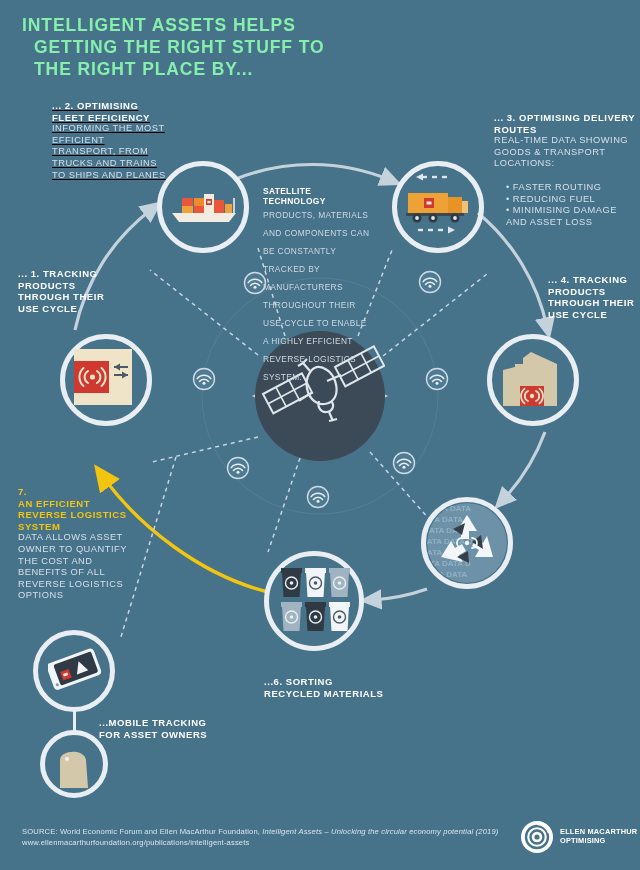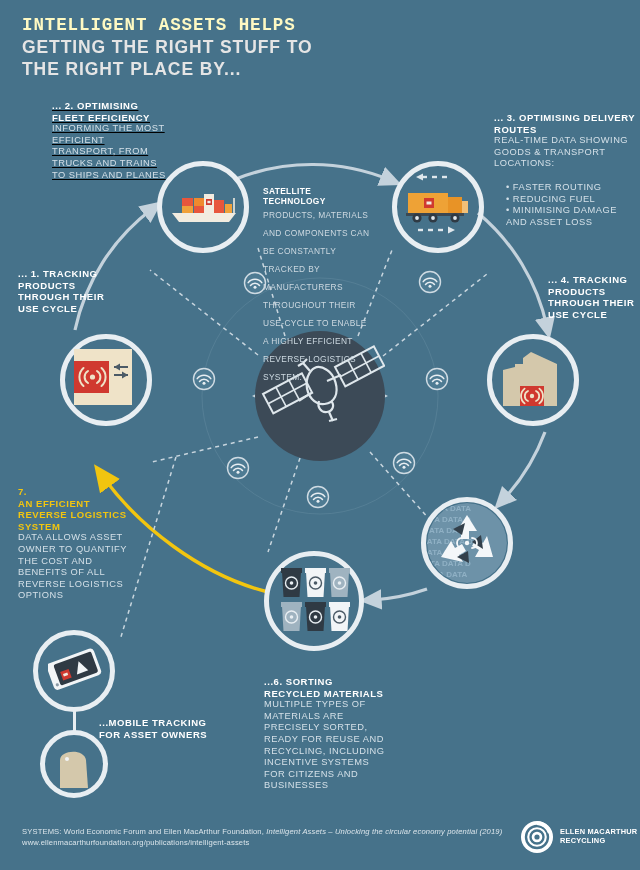--- a/index.html
+++ b/index.html
@@ -13,22 +13,22 @@
   }
   .stage{position:absolute;left:0;top:0;width:640px;height:870px;}
   .abs{position:absolute;}
 
   
   .title-wrap{position:absolute;left:22px;top:14px;width:420px;}
   .t-line{
     font-weight:bold;font-size:17.5px;letter-spacing:.9px;
     line-height:22px;text-transform:uppercase;
   }
-  .t-mut{color:#fef9c3;font-family:Liberation Mono, monospace;}
-  .t-white{color:#e5e5e5;}
+  .t-mut{color:#86efac;}
+  .t-white{color:#86efac;margin-left:12px;}
 
   .blk{position:absolute;}
   .blk .hd{
     color:#ffffff;font-weight:bold;font-size:9.5px;letter-spacing:.55px;
     line-height:11.6px;text-transform:uppercase;
   }
   .blk .bd{
     color:#d4e0e8;font-size:9.3px;letter-spacing:.5px;
     line-height:11.6px;text-transform:uppercase;font-weight:normal;
   }
@@ -428,39 +428,38 @@
 
   <div class="blk" style="left:18px;top:486px;width:112px;">
     <div class="hd yel">7.</div>
     <div class="hd yel">AN EFFICIENT REVERSE LOGISTICS SYSTEM</div>
     <div class="bd">DATA ALLOWS ASSET OWNER TO QUANTIFY THE COST AND BENEFITS OF ALL REVERSE LOGISTICS OPTIONS</div>
   </div>
 
 
   <div class="blk" style="left:264px;top:676px;width:128px;">
     <div class="hd">...6. SORTING RECYCLED MATERIALS</div>
-    <div class="bd">MULTIPLE TYPES OF MATERIALS ARE PRECISELY SORTED, READY FOR REUSE AND RECYCLING, INCLUDING INCENTIVE SYSTEMS FOR CITIZENS AND BUSINESSES</div>
   </div>
 
   <div class="blk" style="left:99px;top:717px;width:120px;">
     <div class="hd">...MOBILE TRACKING FOR ASSET OWNERS</div>
   </div>
 
   <div class="footer">
-    <div class="l1"><span>SYSTEMS: World Economic Forum and Ellen MacArthur Foundation, </span><i>Intelligent Assets – Unlocking the circular economy potential (2019)</i></div>
+    <div class="l1"><span>SOURCE: World Economic Forum and Ellen MacArthur Foundation, </span><i>Intelligent Assets – Unlocking the circular economy potential (2019)</i></div>
     <div class="l2">www.ellenmacarthurfoundation.org/publications/intelligent-assets</div>
   </div>
 
   <div class="logo">
     <svg width="34" height="34" viewBox="0 0 34 34">
       <circle cx="17" cy="17" r="16" fill="#ffffff"></circle>
       <circle cx="17" cy="17" r="11" fill="none" stroke="#46728a" stroke-width="2.4"></circle>
       <circle cx="17" cy="17" r="6.5" fill="none" stroke="#46728a" stroke-width="2.4"></circle>
       <circle cx="17" cy="17" r="2.6" fill="#46728a"></circle>
       <path d="M17,3 A 14,14 0 0 1 30,13" fill="none" stroke="#ffffff" stroke-width="4"></path>
     </svg>
     <div>
       <div class="lt">ELLEN MACARTHUR</div>
-      <div class="lt">RECYCLING</div>
+      <div class="lt">OPTIMISING</div>
     </div>
   </div>
 
 </div>
 
 </body></html>

